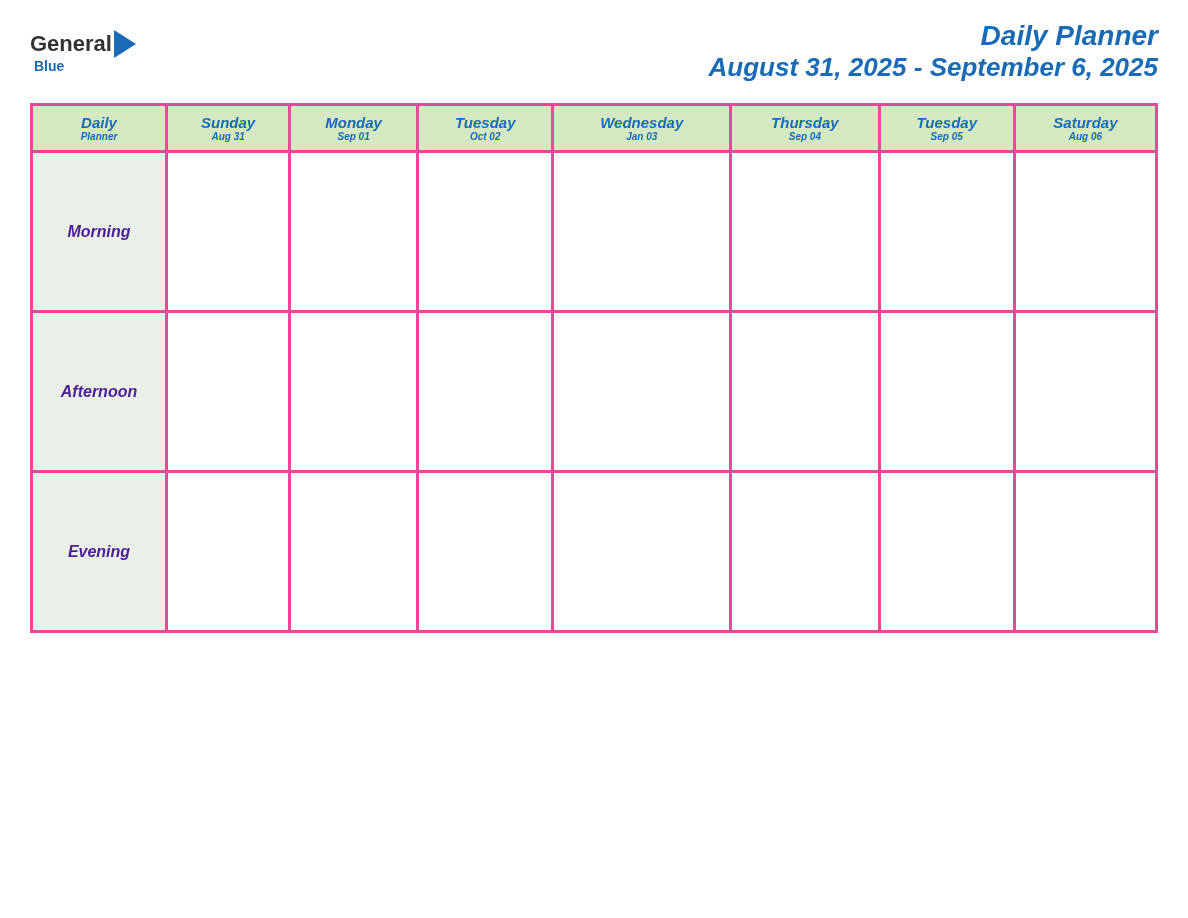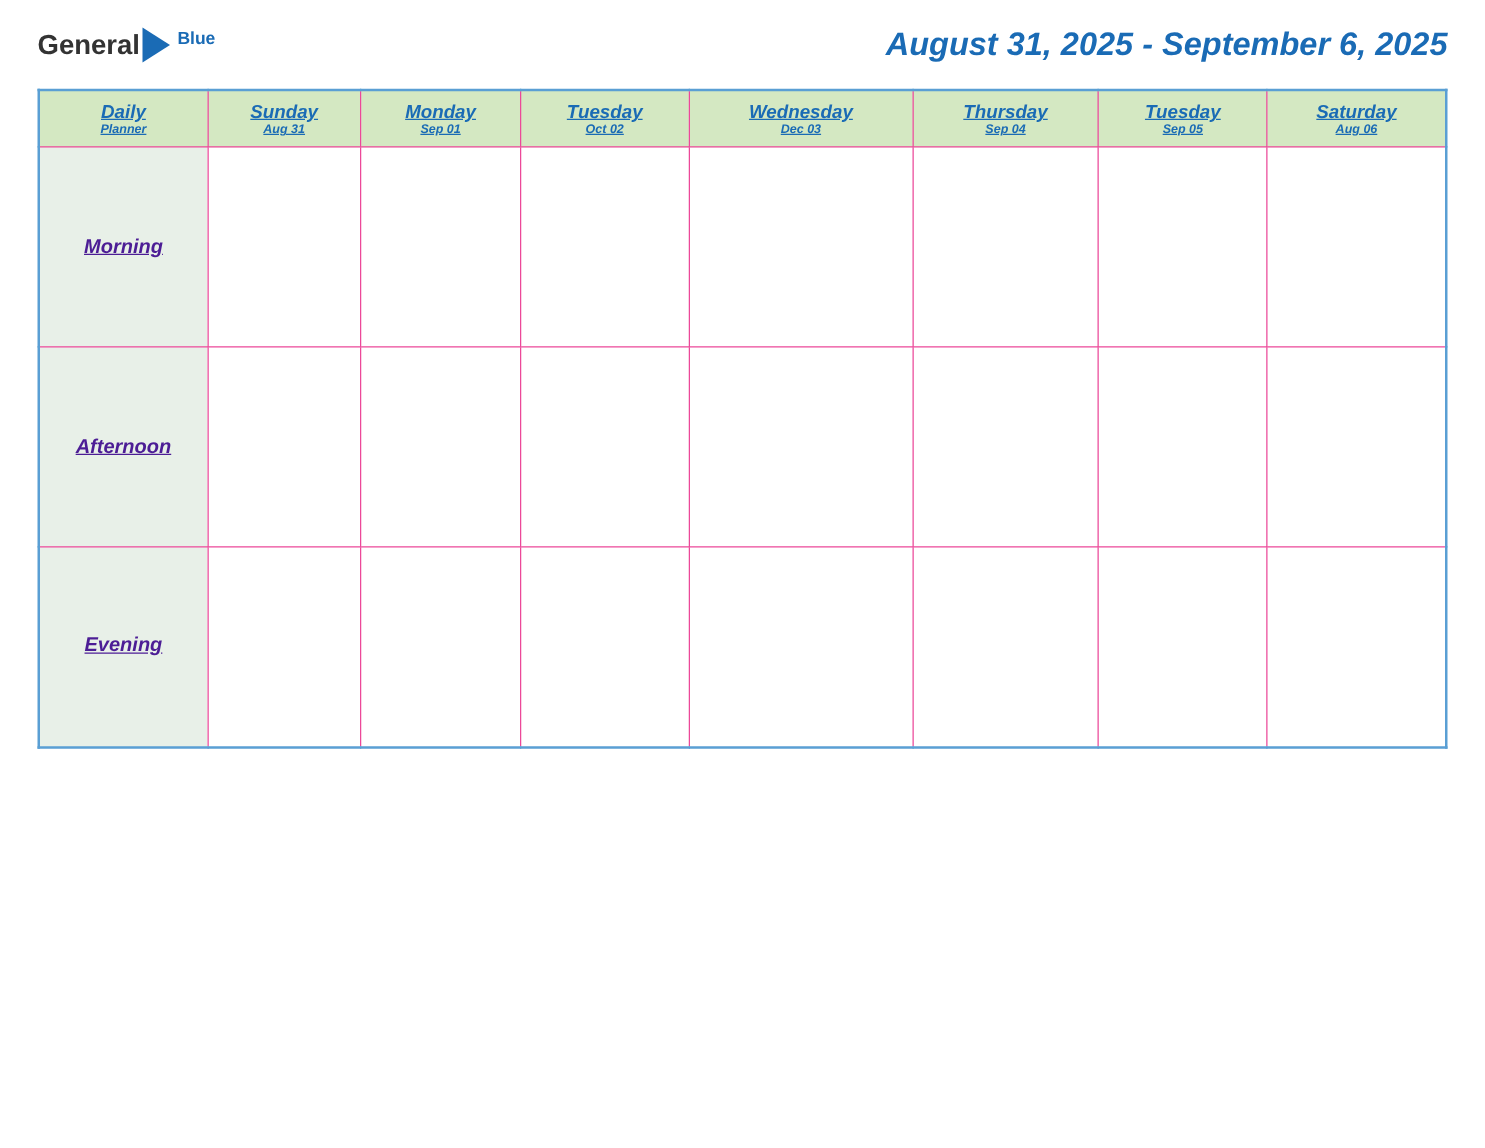--- a/index.html
+++ b/index.html
@@ -41,21 +41,21 @@
       height: 0;
       border-left: 22px solid #1a6bb5;
       border-top: 14px solid transparent;
       border-bottom: 14px solid transparent;
       margin-left: 2px;
       margin-right: 2px;
     }
 
     .logo-wrapper {
       display: flex;
-      flex-direction: row;
+      flex-direction: column;
       align-items: flex-start;
     }
 
     .logo-top {
       display: flex;
       align-items: center;
     }
 
     .logo-bottom {
       font-size: 14px;
@@ -84,22 +84,21 @@
     }
 
     .calendar-table {
       width: 100%;
       border-collapse: collapse;
       border: 2px solid #5a9fd4;
     }
 
     .calendar-table th,
     .calendar-table td {
-      border: 1px solid #ec4899;
-      text-decoration: underline;
+      border: 3px solid #ec4899;
     }
 
     .header-row th {
       background-color: #d4e8c2;
       padding: 8px 4px;
       text-align: center;
       color: #1a6bb5;
       font-style: italic;
       font-size: 15px;
       font-weight: bold;
@@ -155,20 +154,21 @@
 <div class="page">
   <div class="header">
     <div class="logo-wrapper">
       <div class="logo-top">
         <span class="logo-text">General</span>
         <div class="logo-arrow"></div>
       </div>
       <div class="logo-bottom">Blue</div>
     </div>
     <div class="title-area">
+      <div class="title-main">Daily Planner</div>
       <div class="title-sub">August 31, 2025 - September 6, 2025</div>
     </div>
   </div>
 
   <table class="calendar-table">
     <thead>
       <tr class="header-row">
         <th class="col-header-daily label-cell">
           <span class="day-name">Daily</span>
           <span class="day-date">Planner</span>
@@ -180,21 +180,21 @@
         <th>
           <span class="day-name">Monday</span>
           <span class="day-date">Sep 01</span>
         </th>
         <th>
           <span class="day-name">Tuesday</span>
           <span class="day-date">Oct 02</span>
         </th>
         <th>
           <span class="day-name">Wednesday</span>
-          <span class="day-date">Dec 03</span>
+          <span class="day-date">Jan 03</span>
         </th>
         <th>
           <span class="day-name">Thursday</span>
           <span class="day-date">Sep 04</span>
         </th>
         <th>
           <span class="day-name">Tuesday</span>
           <span class="day-date">Sep 05</span>
         </th>
         <th>

